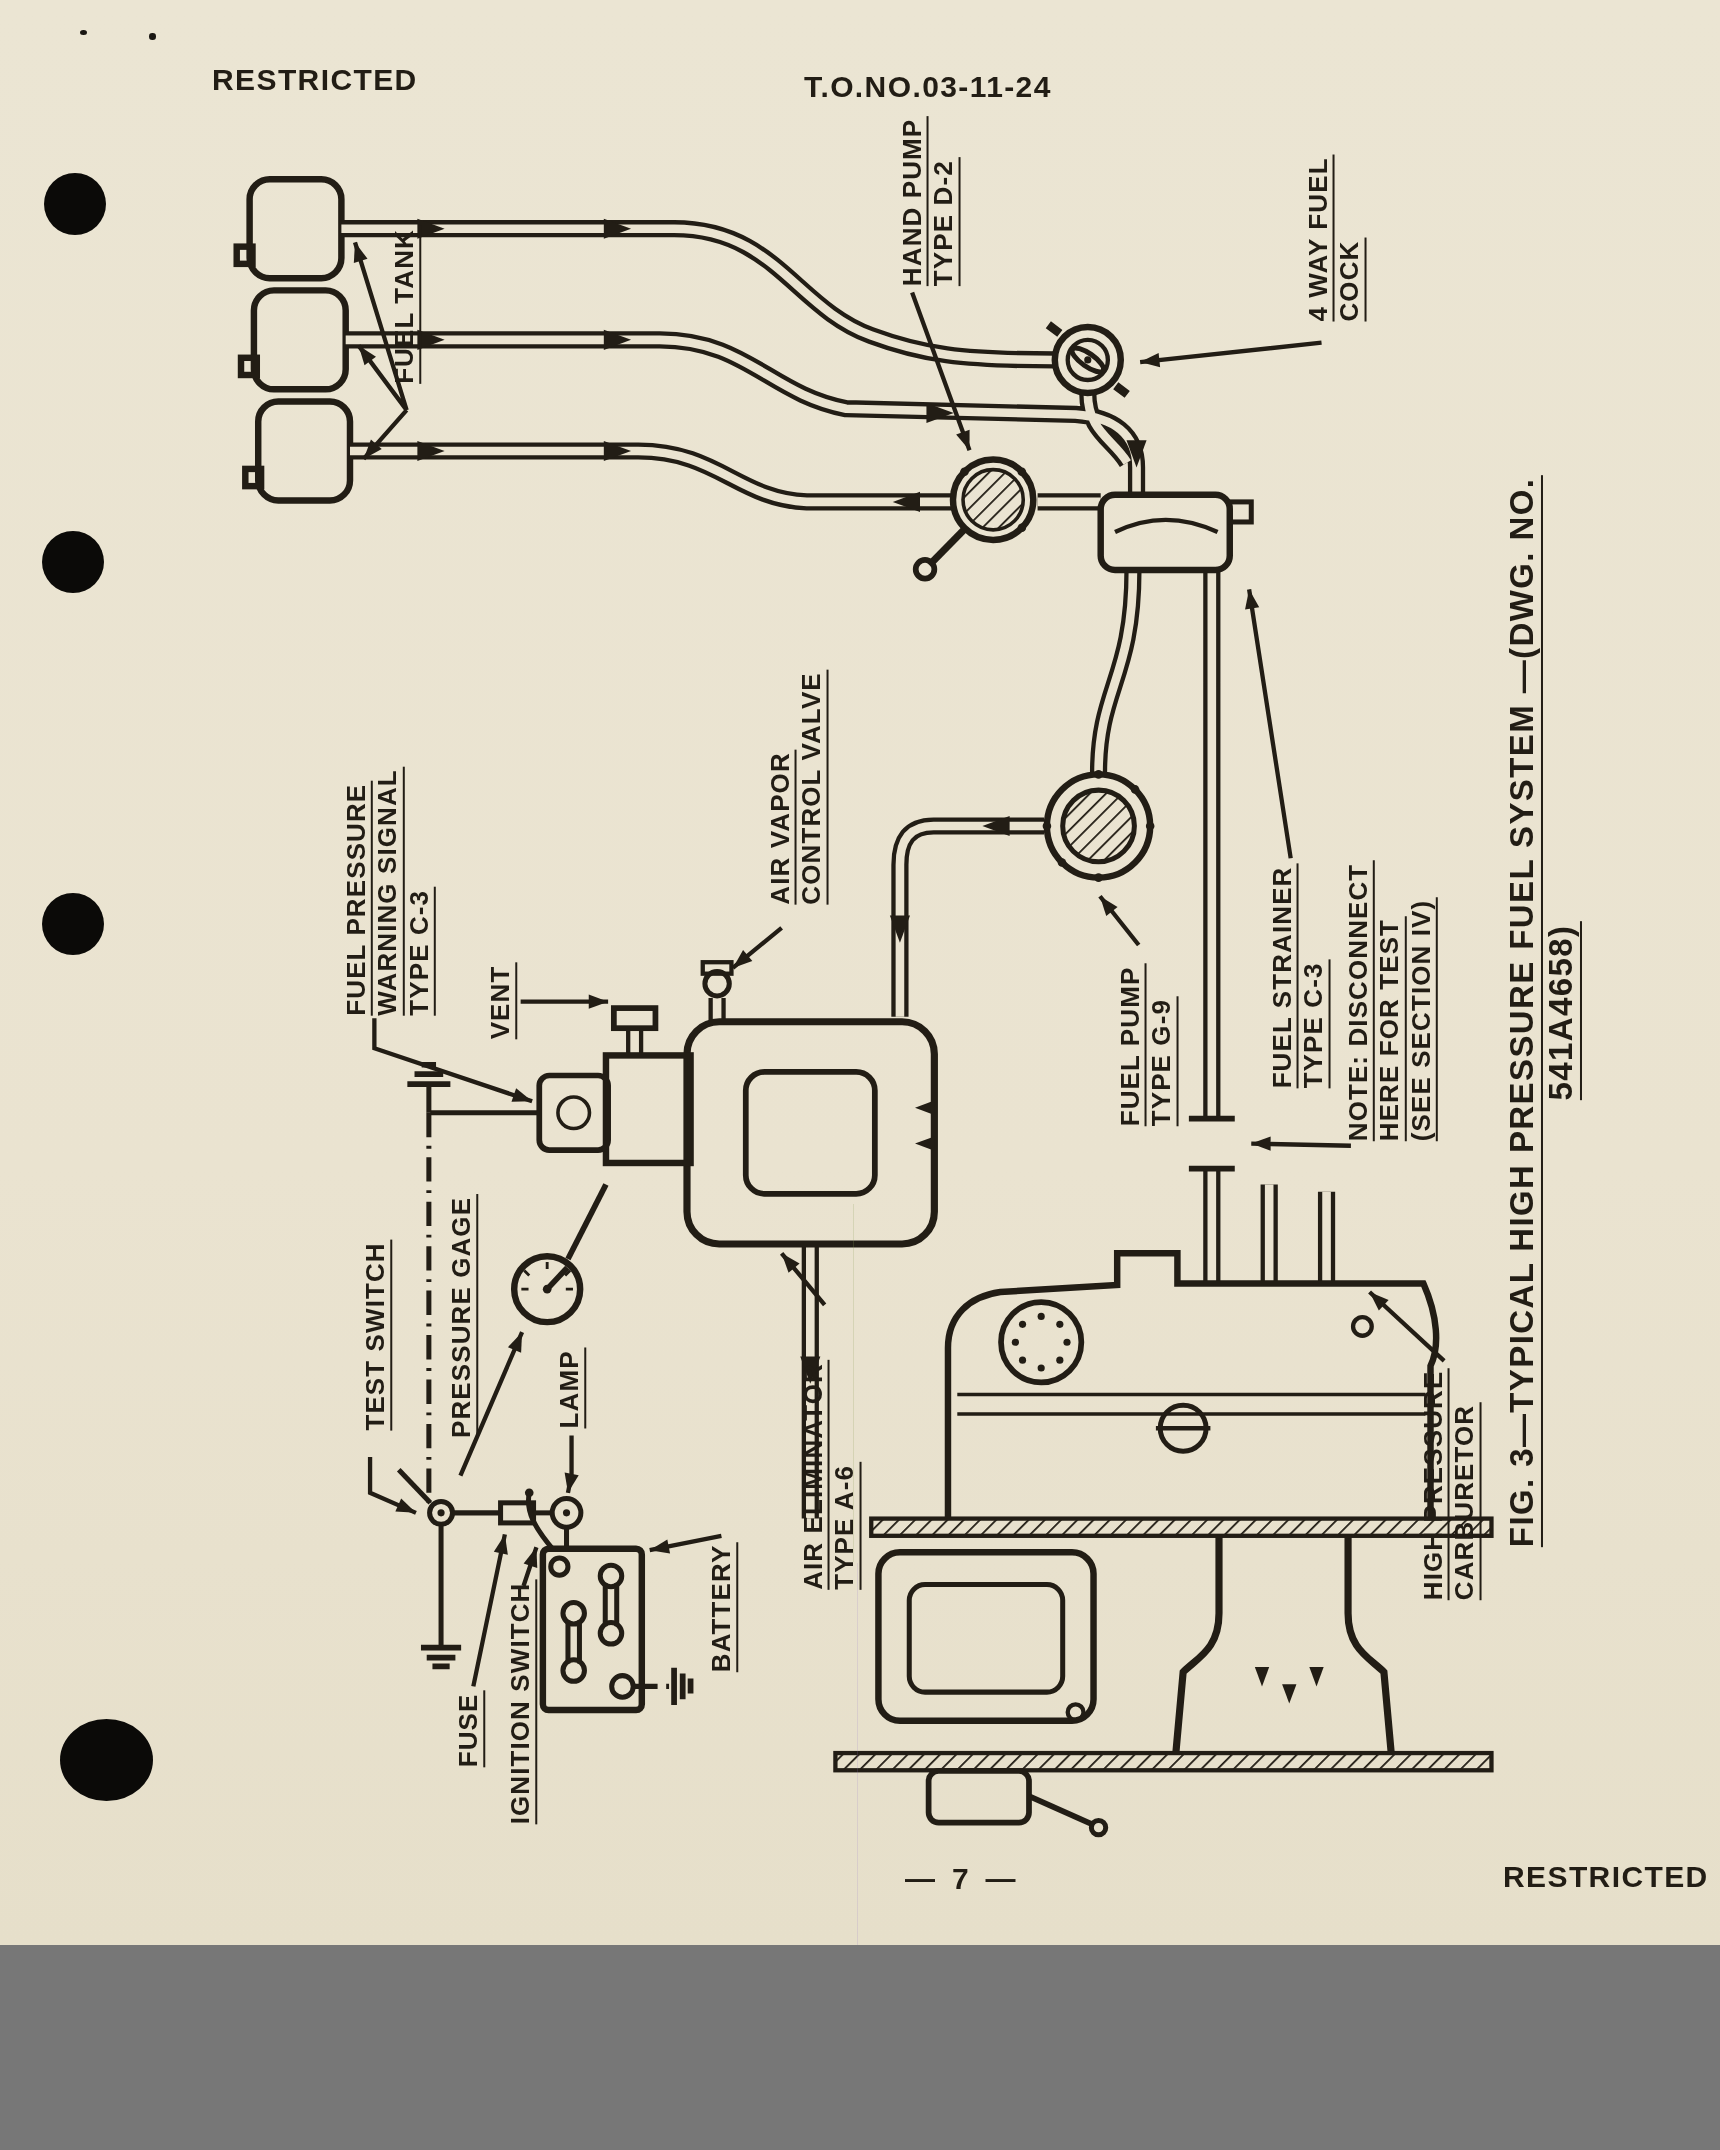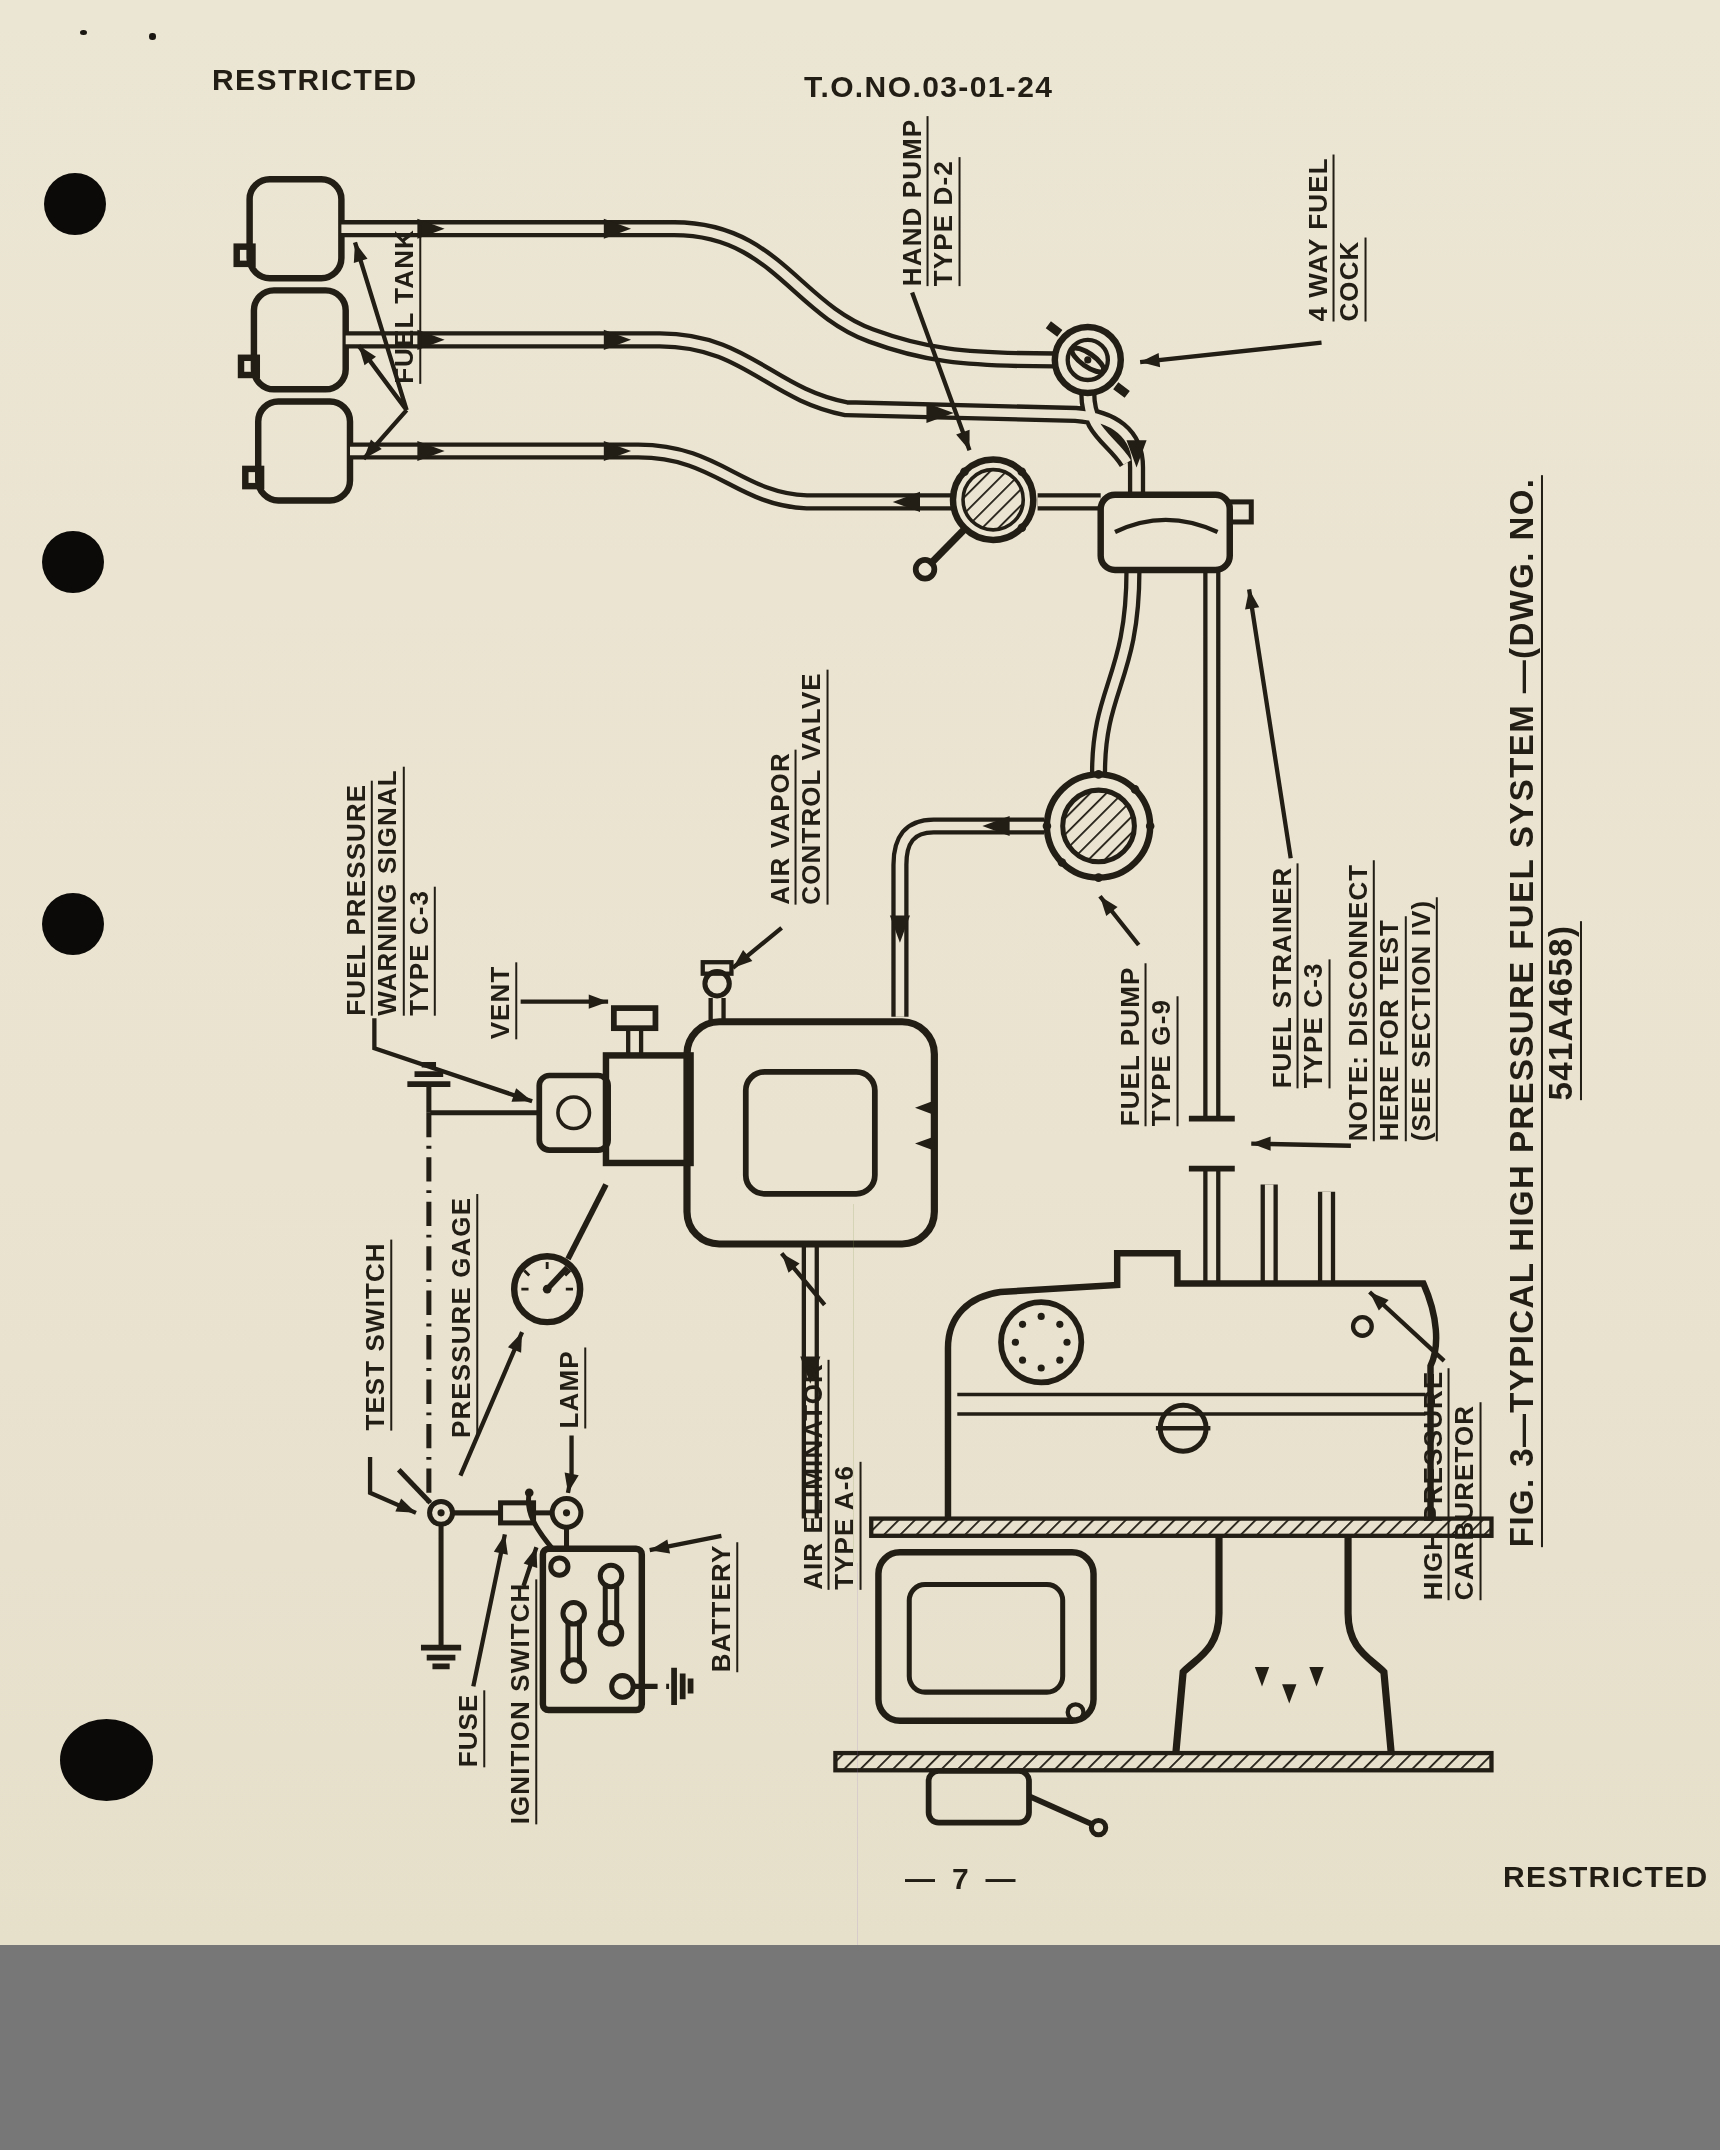--- a/index.html
+++ b/index.html
@@ -35,21 +35,21 @@
 <div class="page">
 
   <div class="speck" style="left:80px;top:30px;width:6.5px;height:5px"></div>
   <div class="speck" style="left:149px;top:33px;width:6.5px;height:6.5px"></div>
   <div class="hole" style="left:44px;top:173px;width:62px;height:62px"></div>
   <div class="hole" style="left:42px;top:531px;width:62px;height:62px"></div>
   <div class="hole" style="left:42px;top:893px;width:62px;height:62px"></div>
   <div class="hole" style="left:60px;top:1719px;width:93px;height:82px"></div>
 
   <div class="htext" style="left:212px;top:63px">RESTRICTED</div>
-  <div class="htext" style="left:804px;top:70px">T.O.NO.03-01-24</div>
+  <div class="htext" style="left:804px;top:70px">T.O.NO.03-11-24</div>
 
   <svg width="1721" height="2151" viewBox="0 0 2400 3000">
     <defs>
       <pattern id="hatch" width="16" height="16" patternTransform="rotate(45)" patternUnits="userSpaceOnUse">
         <line x1="0" y1="0" x2="0" y2="16" stroke="#221d15" stroke-width="5"></line>
       </pattern>
       <polygon id="arr" points="0,0 -38,-14 -38,14" fill="#221d15"></polygon>
       <polygon id="arrS" points="0,0 -27,-10 -27,10" fill="#221d15"></polygon>
       <g id="bone">
         <circle cx="0" cy="0" r="15" fill="none" stroke="#221d15" stroke-width="7"></circle>

